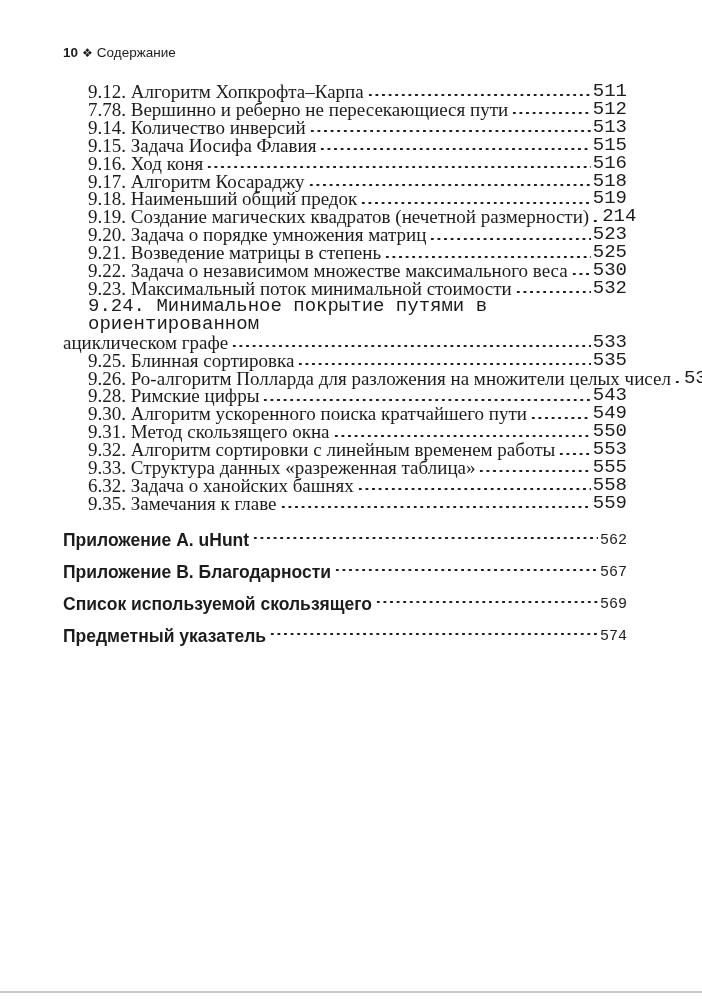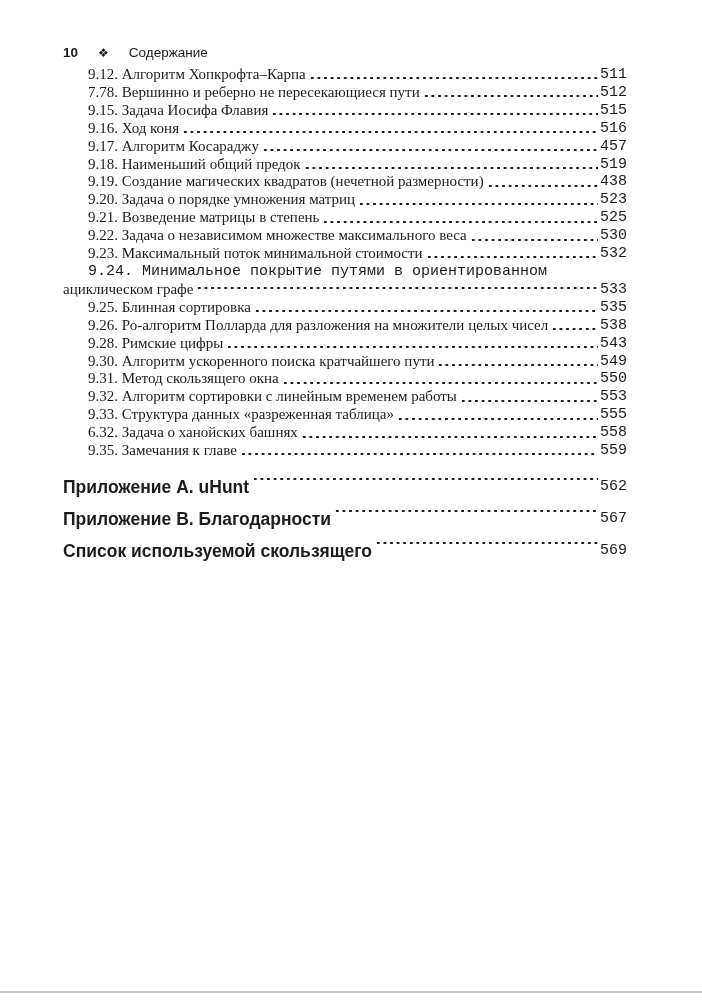--- a/index.html
+++ b/index.html
@@ -10,50 +10,50 @@
     color: #1c1c1c;
     font-family: "Liberation Serif", serif;
     position: relative;
     overflow: hidden;
   }
   .page { padding: 45px 75px 0 63px; }
 
   .running-header {
     display: flex;
     align-items: center;
-    gap: 20px;
+    gap: 4px;
     font-family: "Liberation Sans", sans-serif;
     font-size: 13.5px;
-    margin-bottom: 6px;
+    margin-bottom: 23px;
   }
   .running-header .num { font-weight: 700; }
   .running-header .sep { font-size: 12px; line-height: 1; }
 
-  .entries { font-size: 15px; line-height: 17.9px; }
+  .entries { font-size: 19px; line-height: 17.9px; }
   .row { display: flex; align-items: flex-end; }
   .entry { padding-left: 25px; }
-  .entry-cont { padding-left: 0; align-items: center; }
+  .entry-cont { padding-left: 0; }
   .line1 { padding-left: 25px; font-family: Liberation Mono, monospace; }
   .t { white-space: nowrap; }
   .dots {
     flex: 1 1 auto;
     min-width: 8px;
     height: 4px;
     margin: 0 2px 3.5px 3px;
     background-image: radial-gradient(circle, #1c1c1c 1.05px, transparent 1.5px);
     background-size: 6.6px 4px;
     background-repeat: repeat-x;
     background-position: 0 100%;
   }
   .pg { white-space: nowrap; font-family: Liberation Mono, monospace; }
 
   .sections { margin-top: 17px; }
   .section-row {
     display: flex;
-    align-items: flex-start;
+    align-items: center;
     margin-top: 11px;
     font-size: 15px;
     line-height: 19px;
   }
   .section-row .t {
     font-family: "Liberation Sans", sans-serif;
     font-weight: 700;
     font-size: 17.5px;
     line-height: 21px;
   }
@@ -85,43 +85,48 @@
       <span class="t">9.12. Алгоритм Хопкрофта–Карпа</span>
       <span class="dots"></span>
       <span class="pg">511</span>
     </div>
     <div class="row entry">
       <span class="t">7.78. Вершинно и реберно не пересекающиеся пути</span>
       <span class="dots"></span>
       <span class="pg">512</span>
     </div>
     <div class="row entry">
+      <span class="t">9.14. Количество инверсий</span>
+      <span class="dots"></span>
+      <span class="pg">513</span>
+    </div>
+    <div class="row entry">
       <span class="t">9.15. Задача Иосифа Флавия</span>
       <span class="dots"></span>
       <span class="pg">515</span>
     </div>
     <div class="row entry">
       <span class="t">9.16. Ход коня</span>
       <span class="dots"></span>
       <span class="pg">516</span>
     </div>
     <div class="row entry">
       <span class="t">9.17. Алгоритм Косараджу</span>
       <span class="dots"></span>
-      <span class="pg">457</span>
+      <span class="pg">518</span>
     </div>
     <div class="row entry">
       <span class="t">9.18. Наименьший общий предок</span>
       <span class="dots"></span>
       <span class="pg">519</span>
     </div>
     <div class="row entry">
       <span class="t">9.19. Создание магических квадратов (нечетной размерности)</span>
       <span class="dots"></span>
-      <span class="pg">438</span>
+      <span class="pg">214</span>
     </div>
     <div class="row entry">
       <span class="t">9.20. Задача о порядке умножения матриц</span>
       <span class="dots"></span>
       <span class="pg">523</span>
     </div>
     <div class="row entry">
       <span class="t">9.21. Возведение матрицы в степень</span>
       <span class="dots"></span>
       <span class="pg">525</span>
@@ -203,17 +208,22 @@
     <div class="section-row">
       <span class="t">Приложение B. Благодарности</span>
       <span class="dots"></span>
       <span class="pg">567</span>
     </div>
     <div class="section-row">
       <span class="t">Список используемой скользящего</span>
       <span class="dots"></span>
       <span class="pg">569</span>
     </div>
+    <div class="section-row">
+      <span class="t">Предметный указатель</span>
+      <span class="dots"></span>
+      <span class="pg">574</span>
+    </div>
   </div>
 
 </div>
 
 <div class="bottom-edge"></div>
 
 </body></html>

